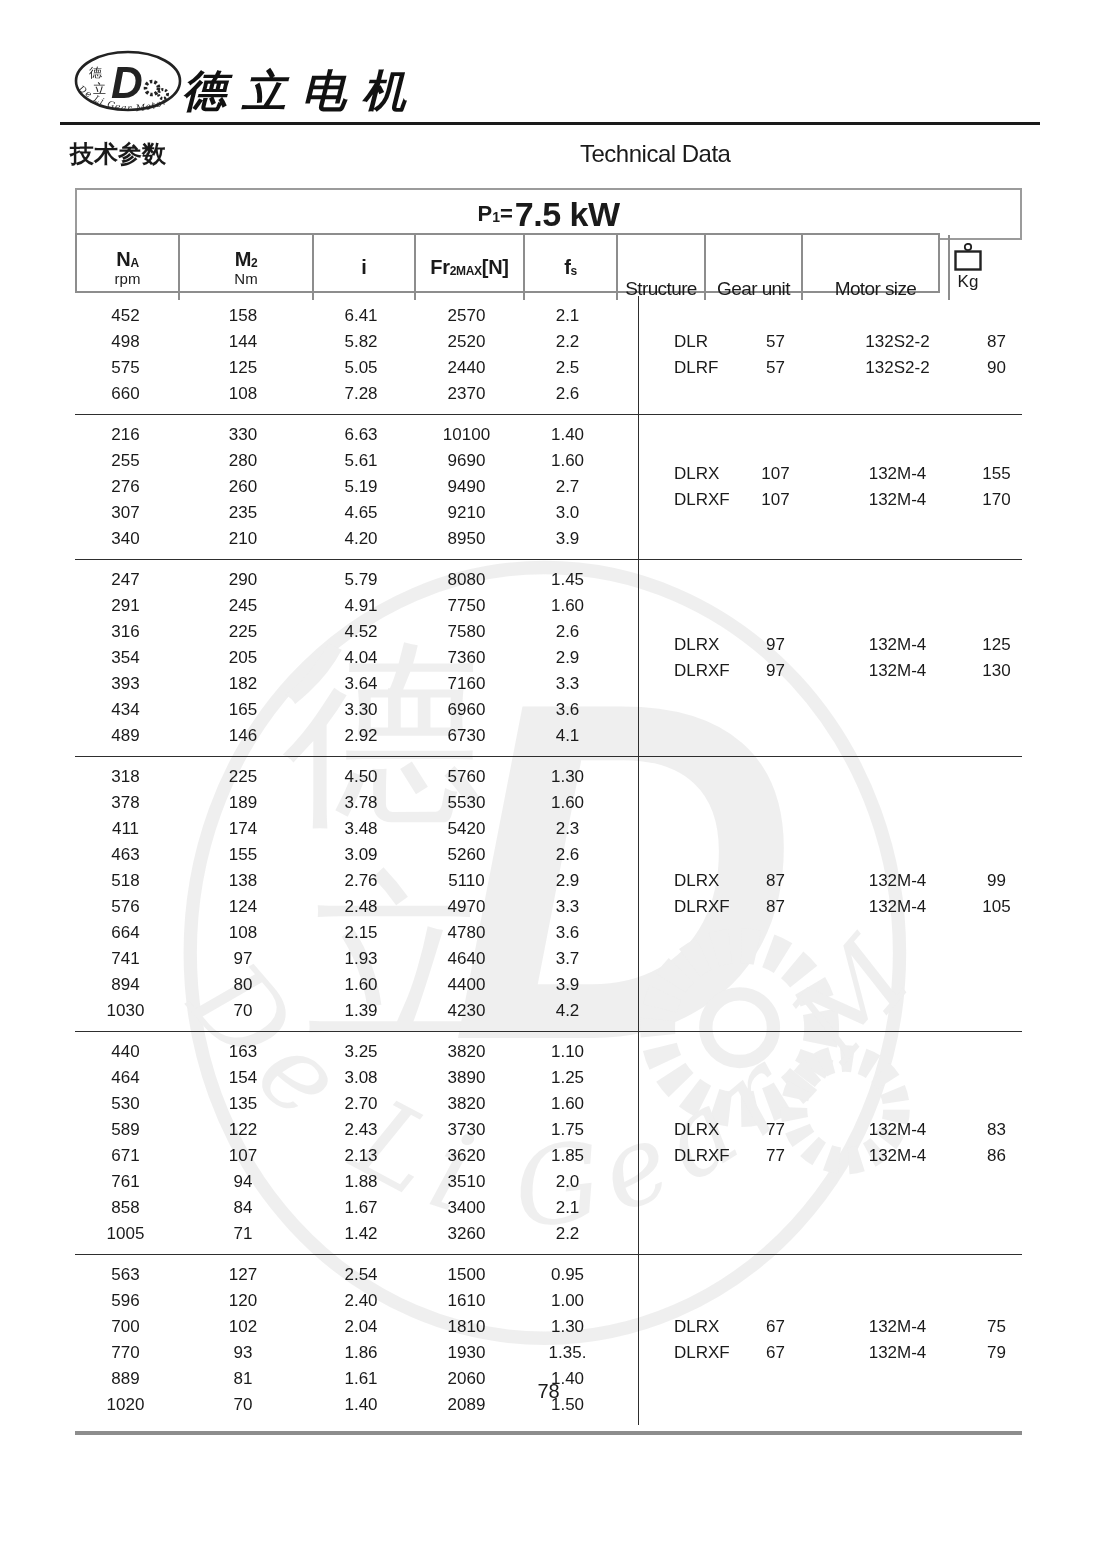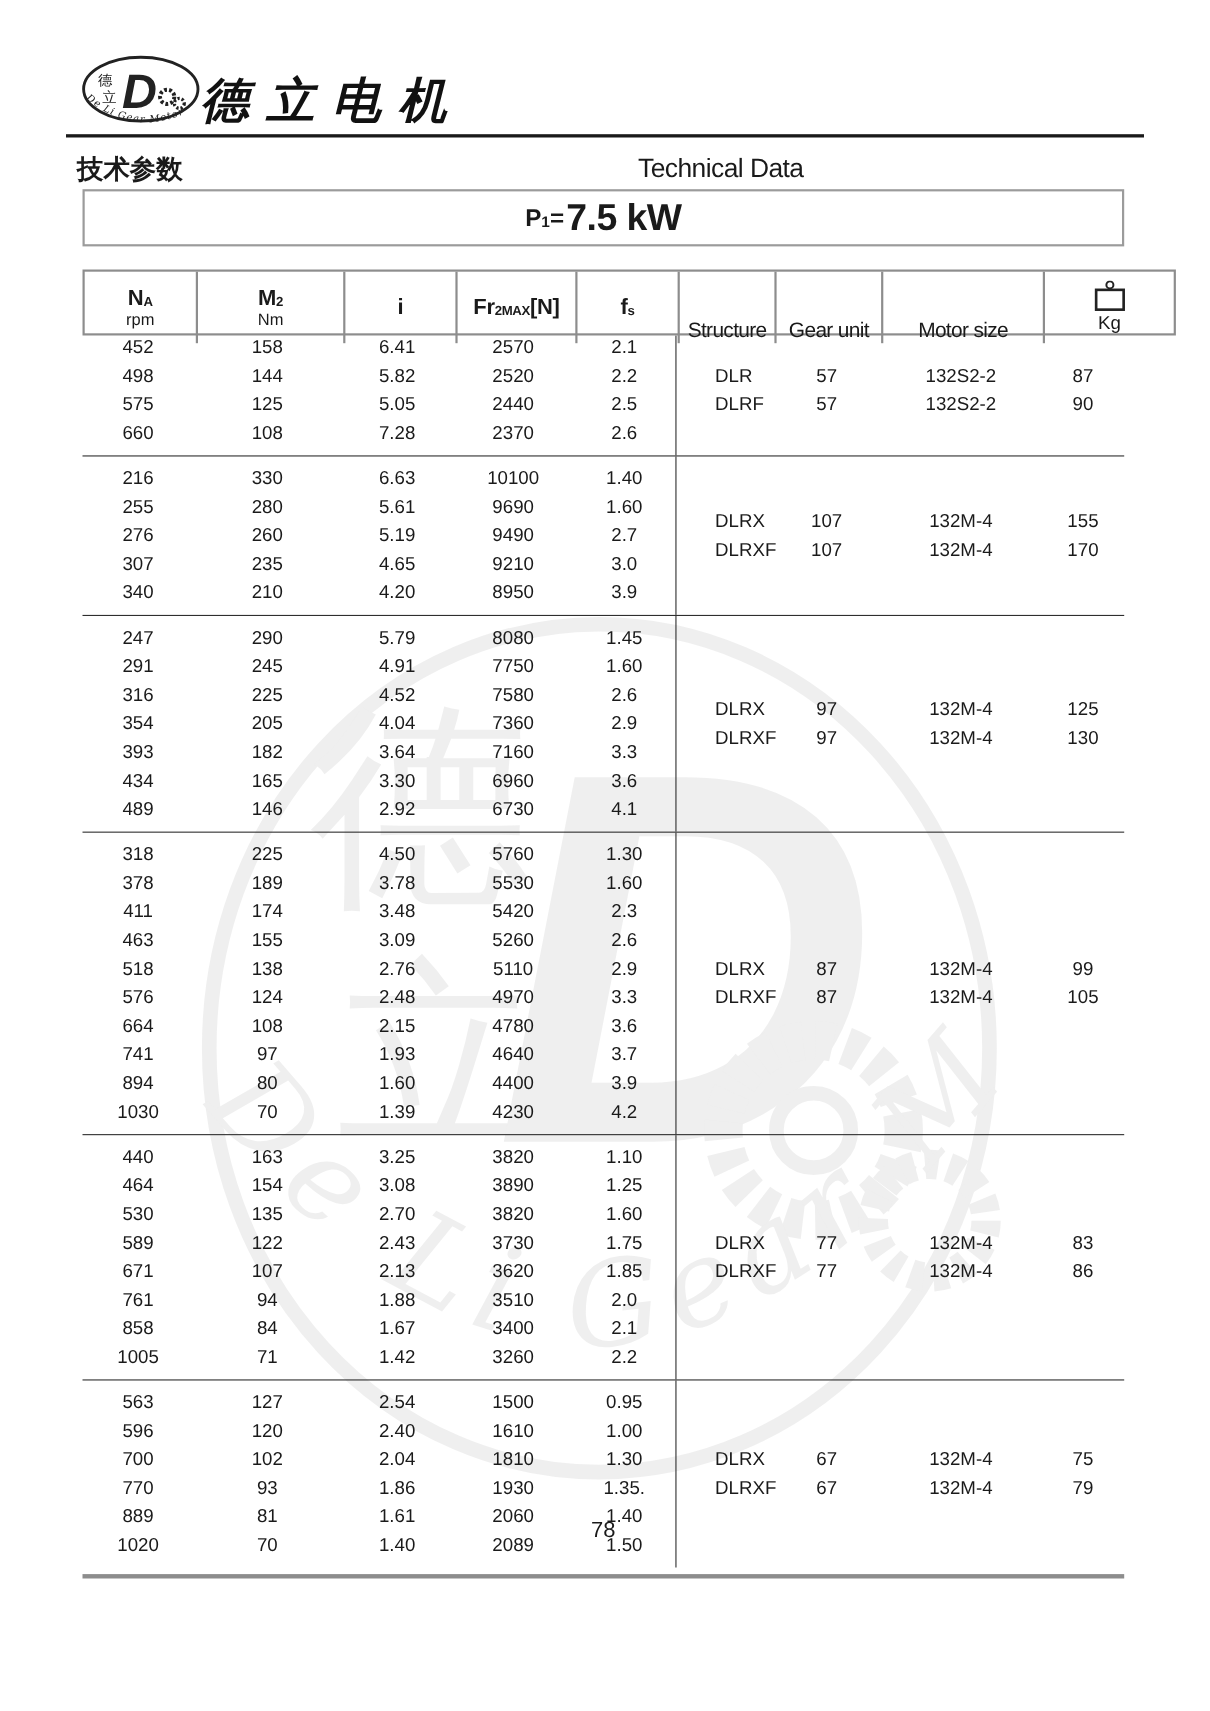--- a/index.html
+++ b/index.html
@@ -18,31 +18,31 @@
   .brand-name {
     position:absolute; left:182px; top:62px; z-index:2;
     font-family:"DejaVu Serif","Liberation Serif",serif;
     font-size:44px; font-weight:bold; font-style:italic; letter-spacing:16px; color:#111;
   }
   .top-rule { position:absolute; left:60px; top:122px; width:980px; height:3px; background:#1a1a1a; z-index:2; }
   .section-title-cn { position:absolute; left:70px; top:138px; font-size:24px; font-weight:bold; z-index:2; }
   .section-title-en { position:absolute; left:580px; top:140px; font-size:24px; font-weight:normal; letter-spacing:-0.5px; z-index:2; }
 
   .power-box {
-    position:absolute; left:75px; top:172px; width:947px; height:52px; z-index:2;
+    position:absolute; left:75px; top:188px; width:947px; height:52px; z-index:2;
     border:2px solid #9b9b9b; background:#fff;
     display:flex; align-items:center; justify-content:center;
   }
   .power-prefix { font-size:22px; font-weight:bold; }
   .power-prefix .psub { font-size:14px; font-weight:bold; vertical-align:-0.1em; }
   .power-value { font-size:34px; font-weight:bold; letter-spacing:-0.5px; margin-left:2px; }
 
   
   .col-header {
-    position:absolute; left:75px; top:245px; width:994px; height:60px; z-index:2;
+    position:absolute; left:75px; top:233px; width:865px; height:60px; z-index:2;
     border:2px solid #8d8d8d; background:#fff;
     display:grid; grid-template-columns:101px 134px 102px 109px 93px 88px 97px 147px auto;
   }
   .hcell {
     border-left:2px solid #8d8d8d;
     display:flex; flex-direction:column; align-items:center; justify-content:center;
     line-height:1.1;
   }
   .hcell:first-child { border-left:none; }
   .hline1 { font-size:20px; font-weight:bold; letter-spacing:-0.3px; }
@@ -58,20 +58,21 @@
   .block:last-child { border-bottom:none; }
   .bl {
     width:539px; padding:7px 0;
     display:grid; grid-template-columns:101px 134px 102px 109px 93px;
   }
   .dc { height:26px; line-height:26px; text-align:center; font-size:17px; }
   .br {
     flex:1; border-left:1.6px solid #2e2e2e; padding:7px 0;
     display:grid; grid-template-columns:88px 97px 147px auto; grid-auto-rows:26px;
     align-content:center;
+    margin-left:24px;
   }
   .uc { height:26px; line-height:26px; text-align:center; font-size:17px; }
   .uc.ustruct { text-align:left; padding-left:35px; }
 
   
   .footer-rule { position:absolute; left:75px; top:1431px; width:947px; height:4px; background:#8d8d8d; z-index:2; }
   .page-number { position:absolute; left:75px; top:1380px; width:947px; text-align:center; font-size:20px; z-index:2; }
 </style>
 </head>
 <body>

